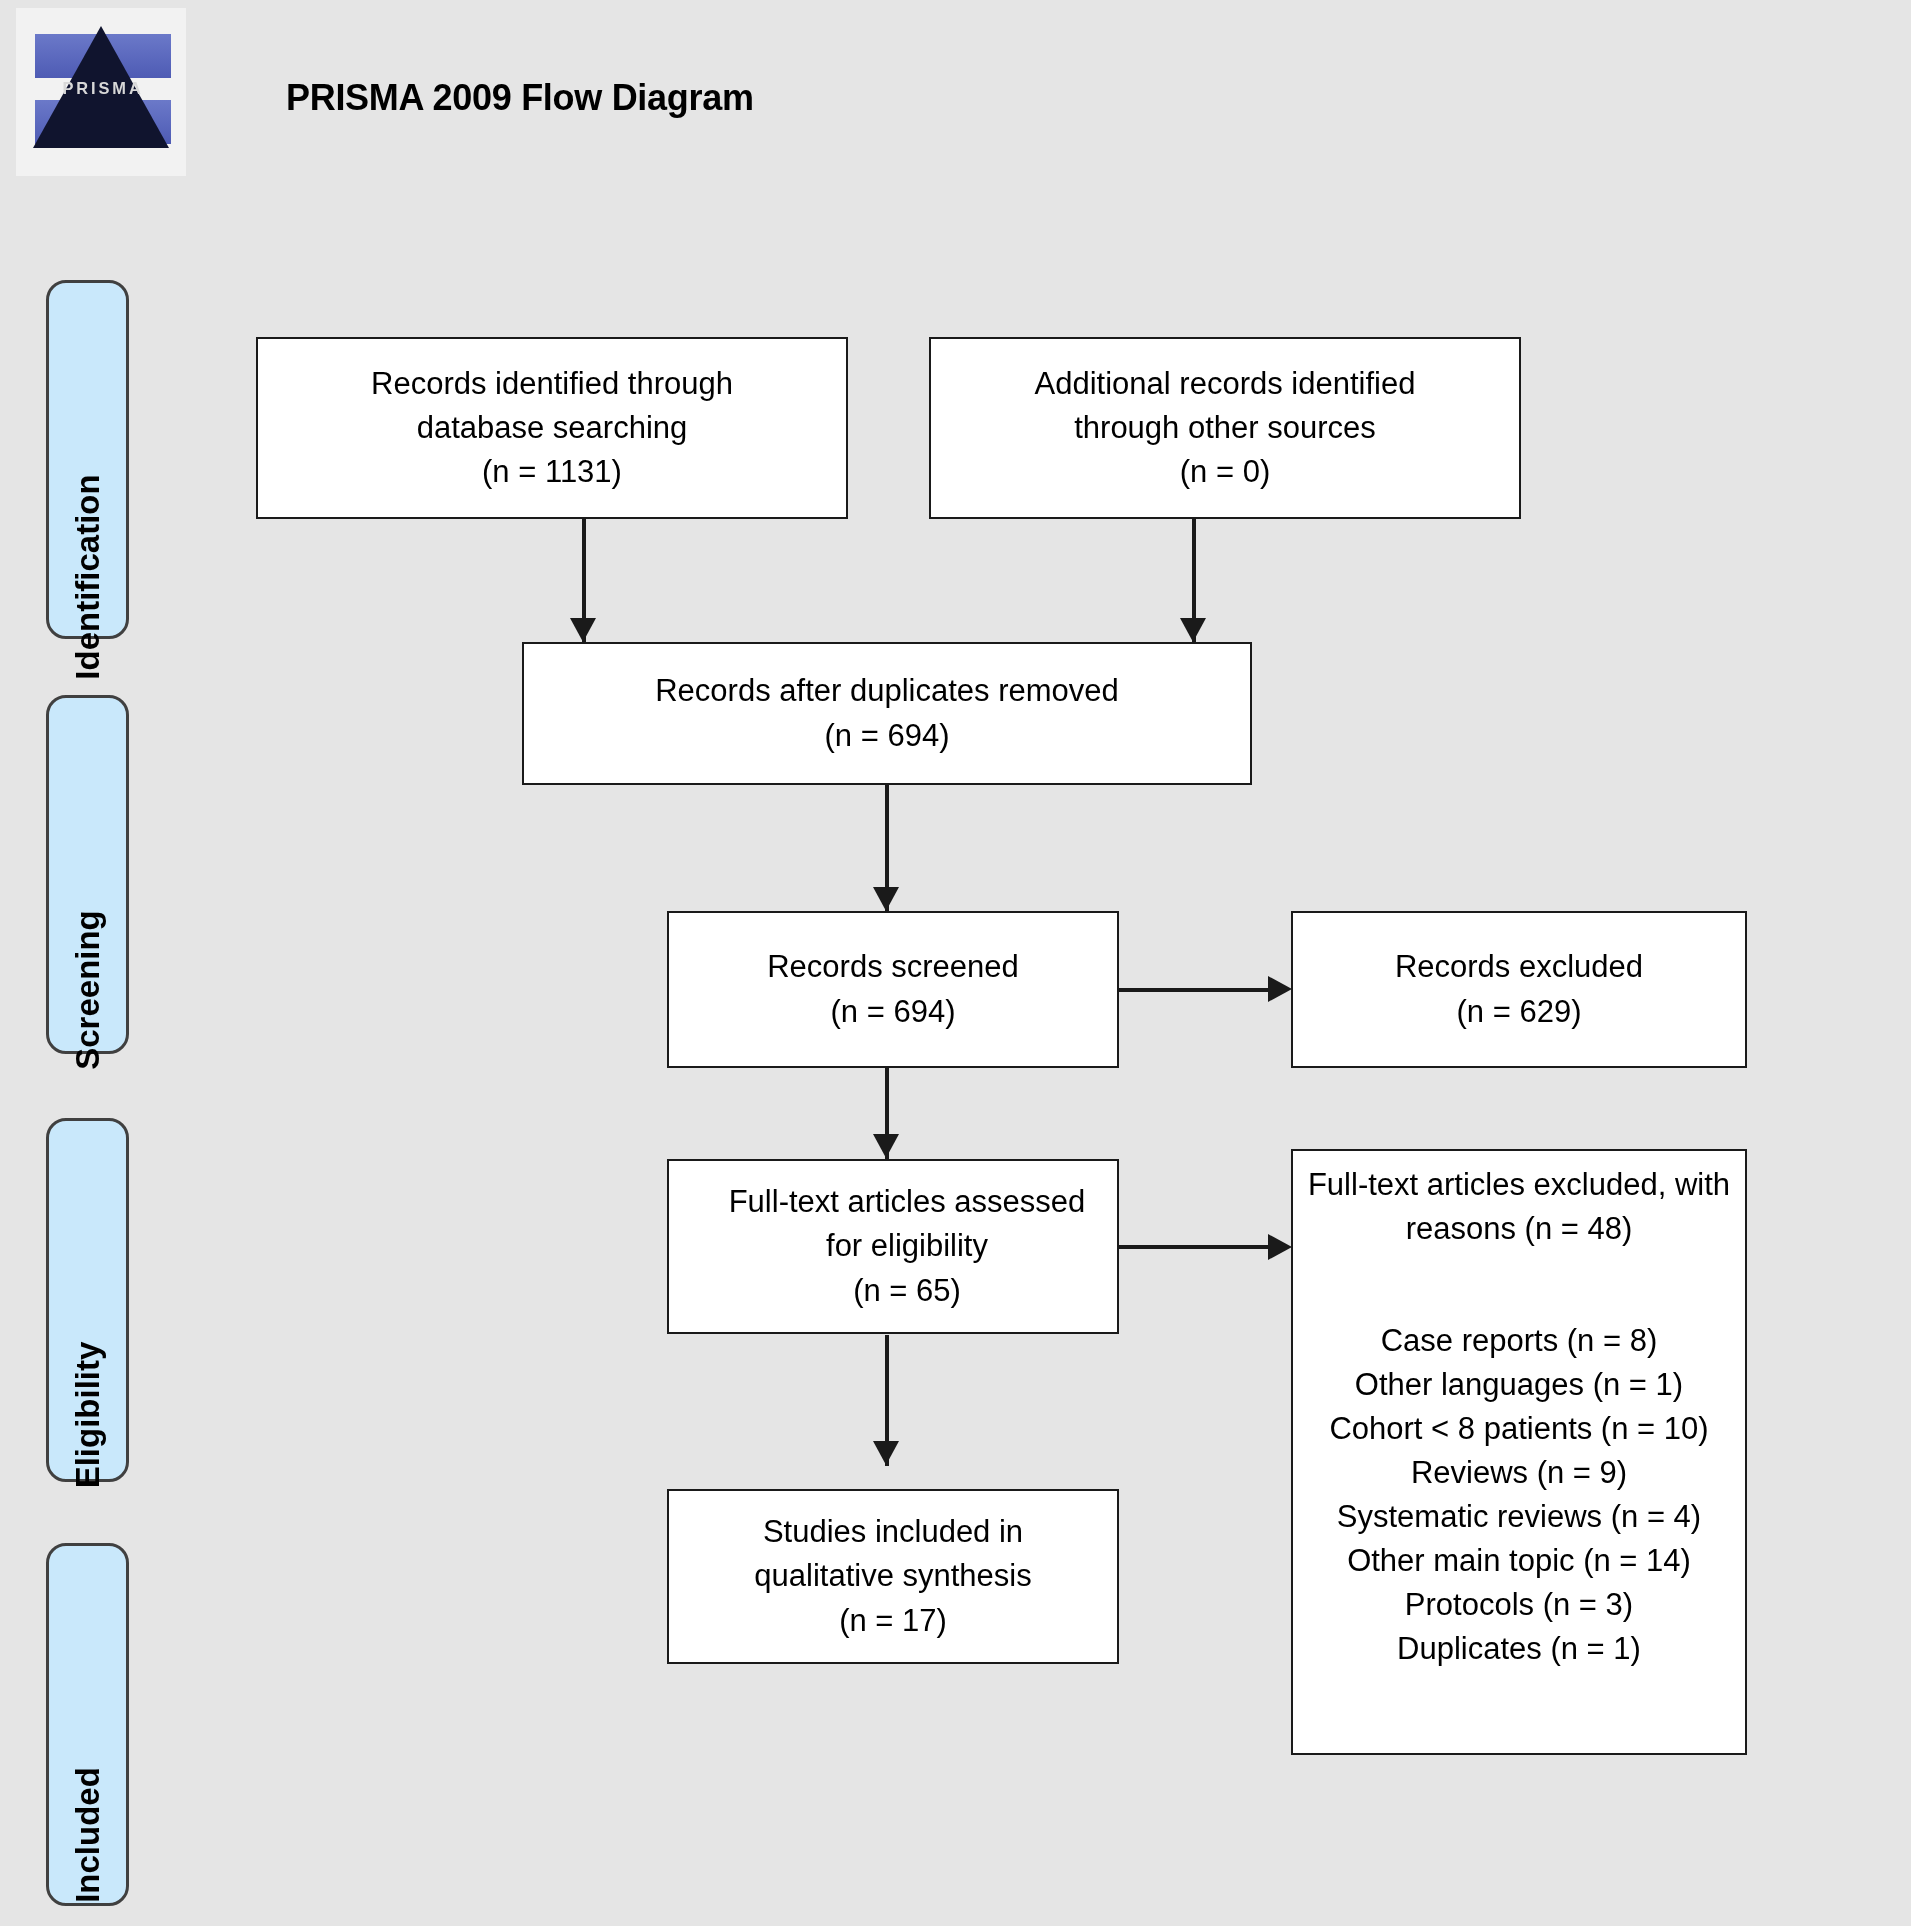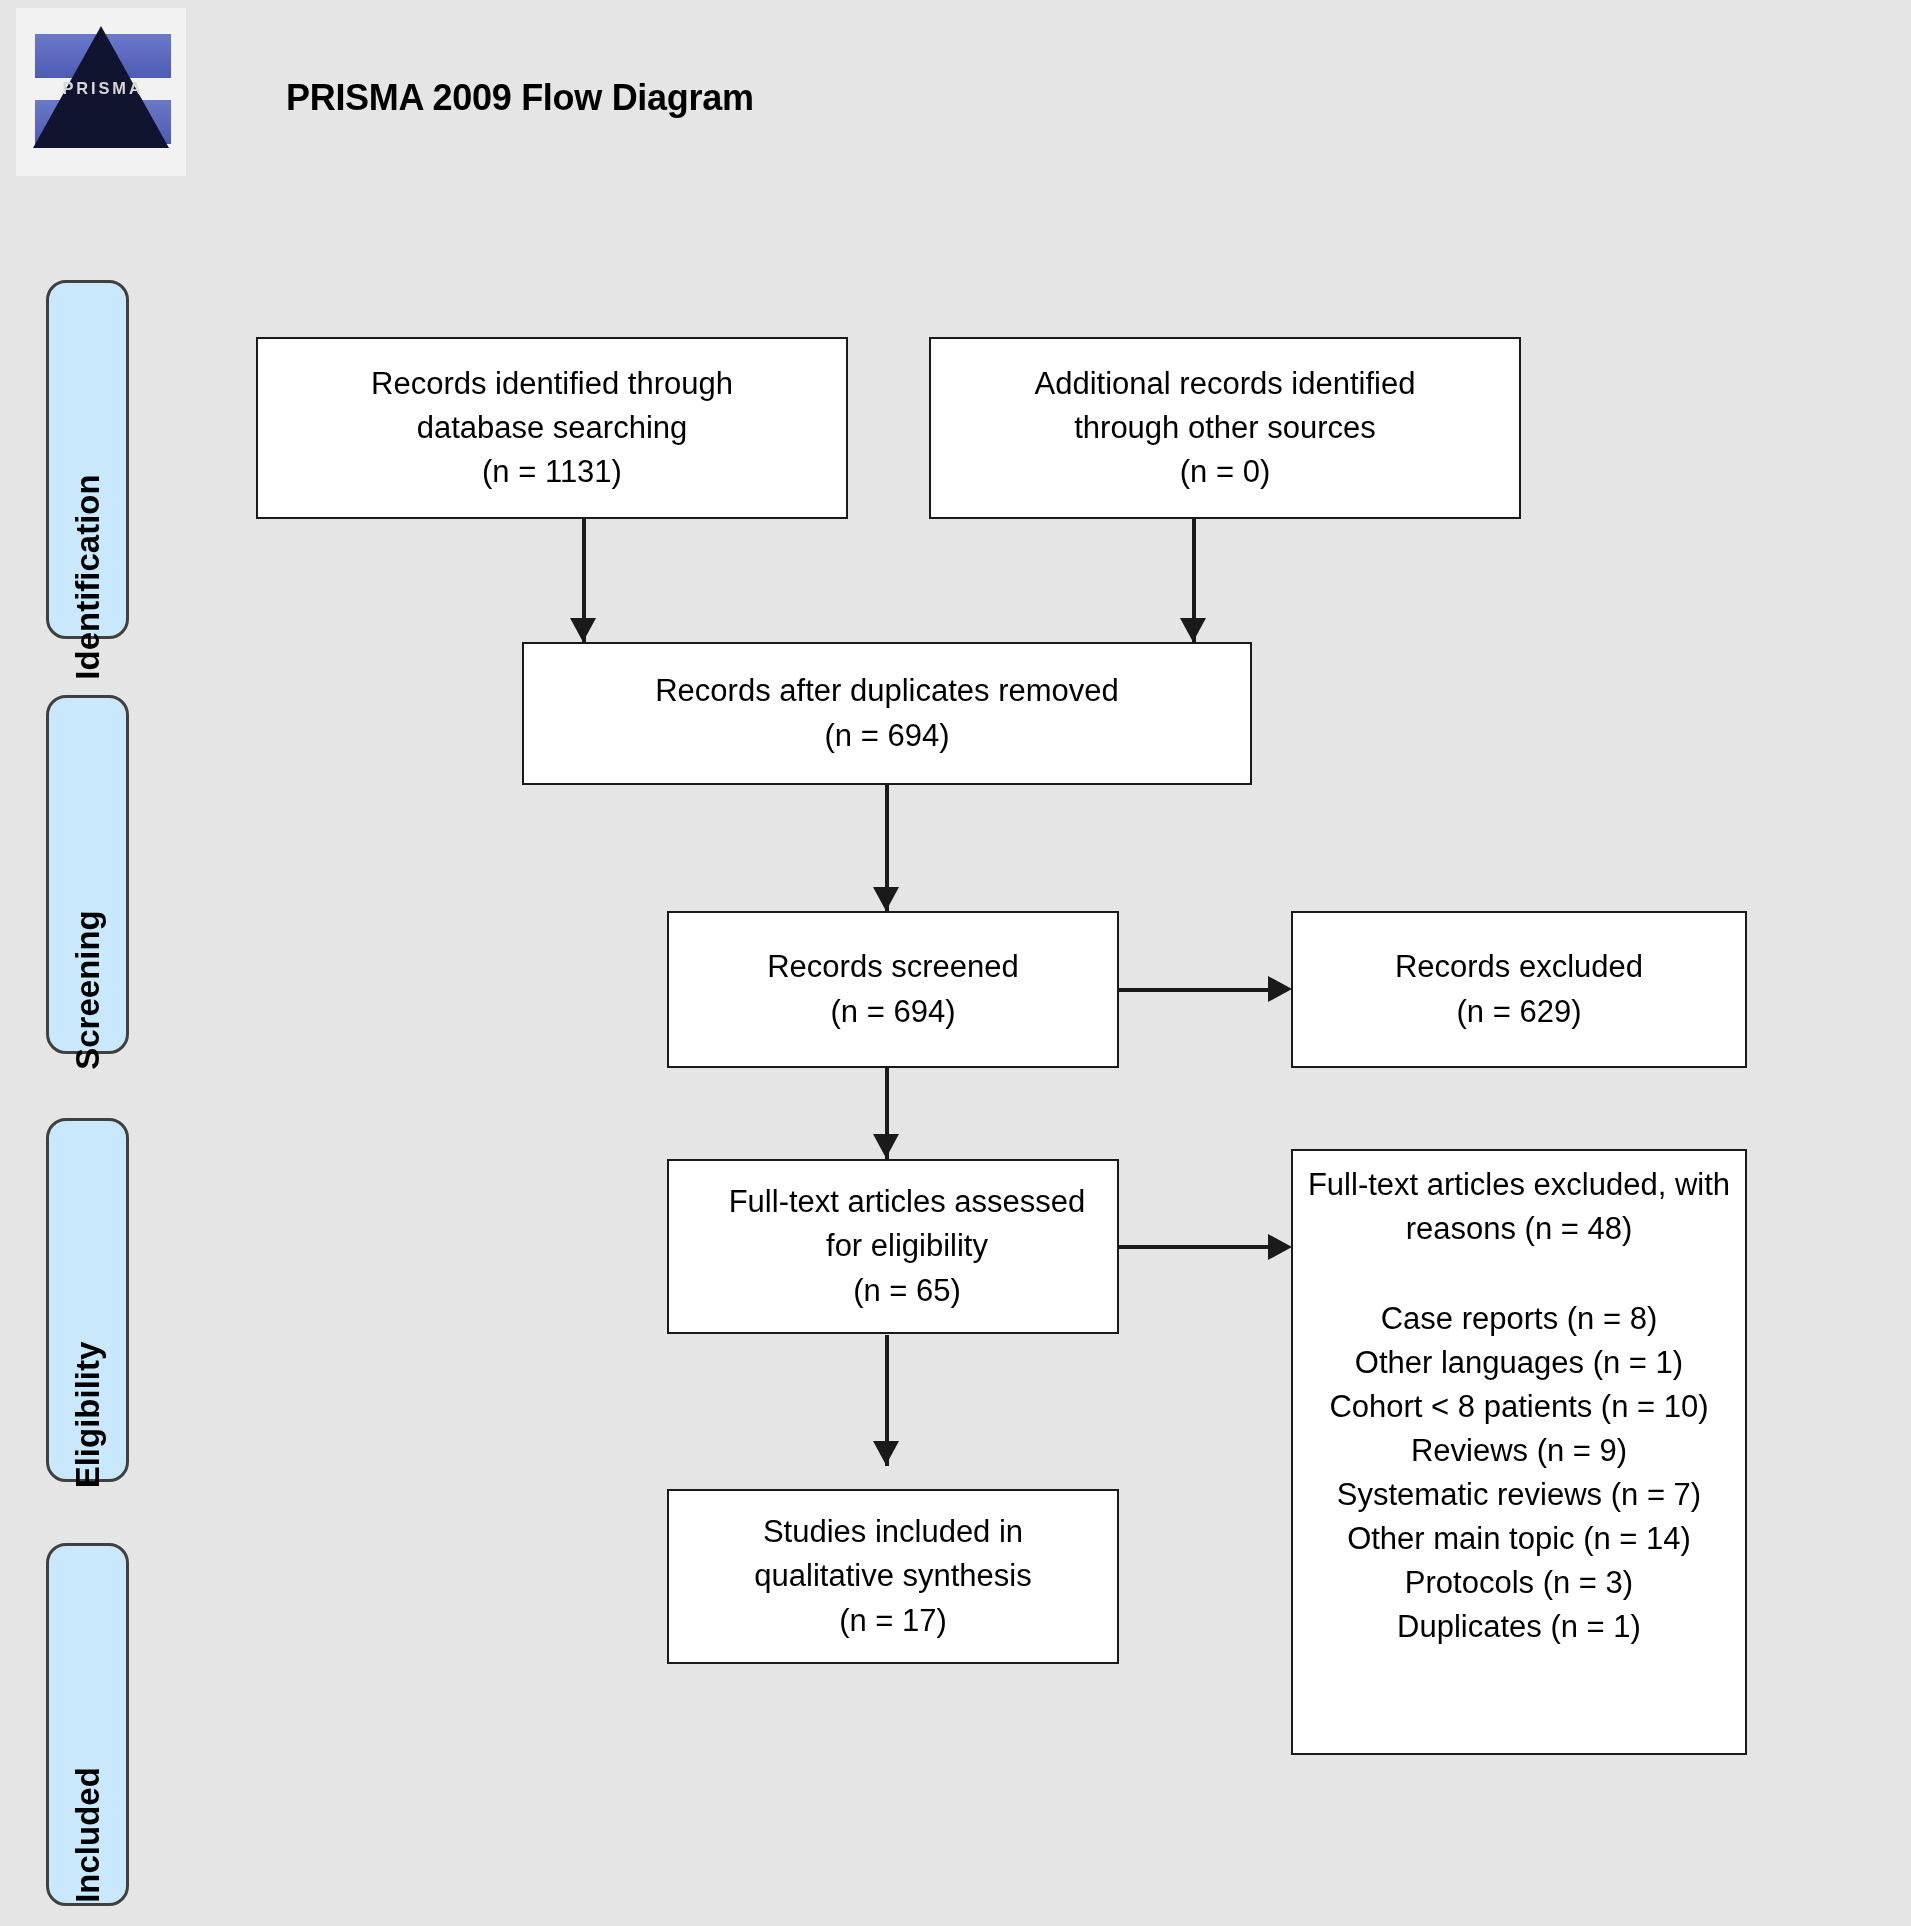--- a/index.html
+++ b/index.html
@@ -114,21 +114,21 @@
   .box.reasons {
     justify-content: flex-start;
     padding-top: 12px;
   }
   .reasons-head {
     font-size: 31px;
     line-height: 1.42;
     text-align: center;
   }
   .reasons-list {
-    margin-top: 46px;
+    margin-top: 68px;
     font-size: 31px;
     line-height: 1.42;
     text-align: center;
   }
 
   
   .vline {
     position: absolute;
     width: 3.5px;
     background: #1a1a1a;
@@ -236,21 +236,21 @@
   <div class="box reasons" style="left:1291px; top:1149px; width:456px; height:606px;">
     <div class="reasons-head">
       <span class="ln">Full-text articles excluded, with</span>
       <span class="ln">reasons (n = 48)</span>
     </div>
     <div class="reasons-list">
       <span class="ln">Case reports (n = 8)</span>
       <span class="ln">Other languages (n = 1)</span>
       <span class="ln">Cohort &lt; 8 patients (n = 10)</span>
       <span class="ln">Reviews (n = 9)</span>
-      <span class="ln">Systematic reviews (n = 7)</span>
+      <span class="ln">Systematic reviews (n = 4)</span>
       <span class="ln">Other main topic (n = 14)</span>
       <span class="ln">Protocols (n = 3)</span>
       <span class="ln">Duplicates (n = 1)</span>
     </div>
   </div>
 
   <div class="hline" style="left:1118px; top:1245px; width:153px;"></div>
   <div class="arrow-right" style="left:1268px; top:1234px;"></div>
 
   <div class="vline" style="left:885px; top:1335px; height:131px;"></div>

